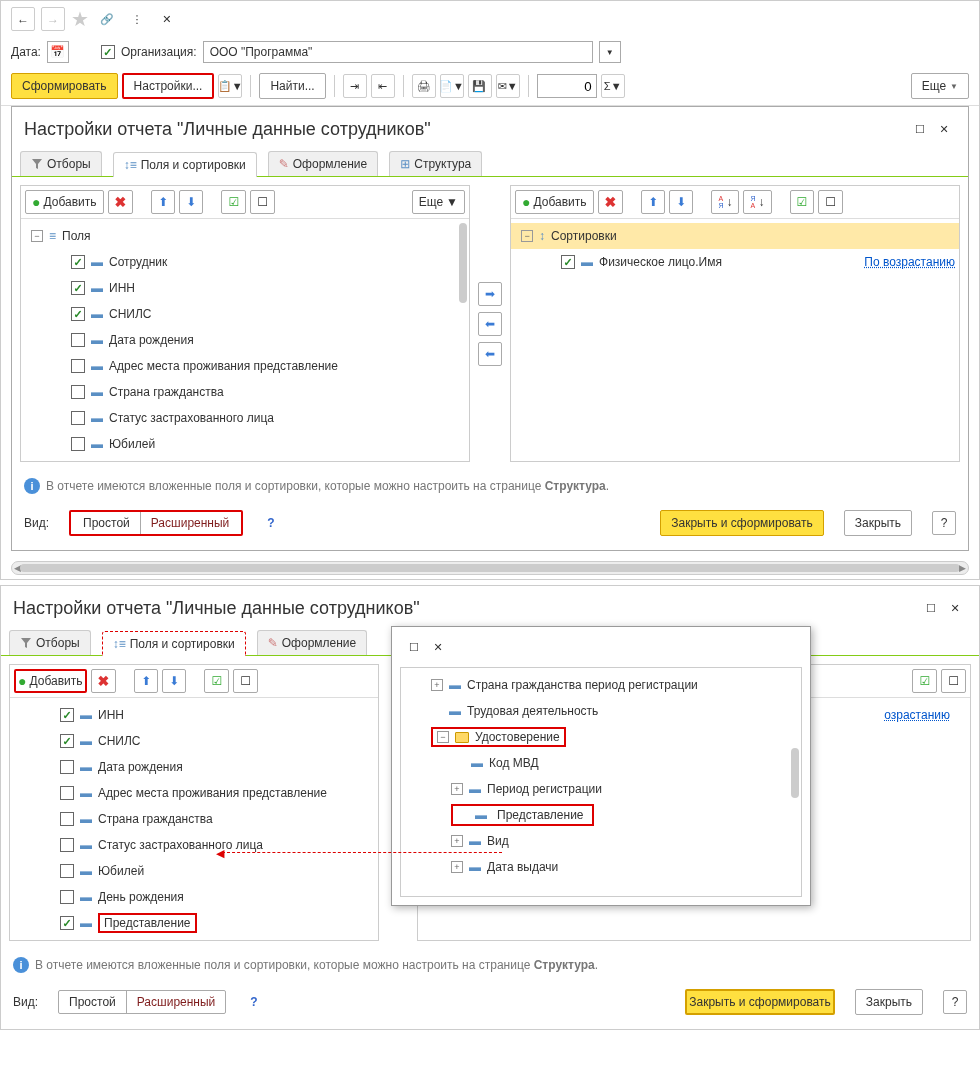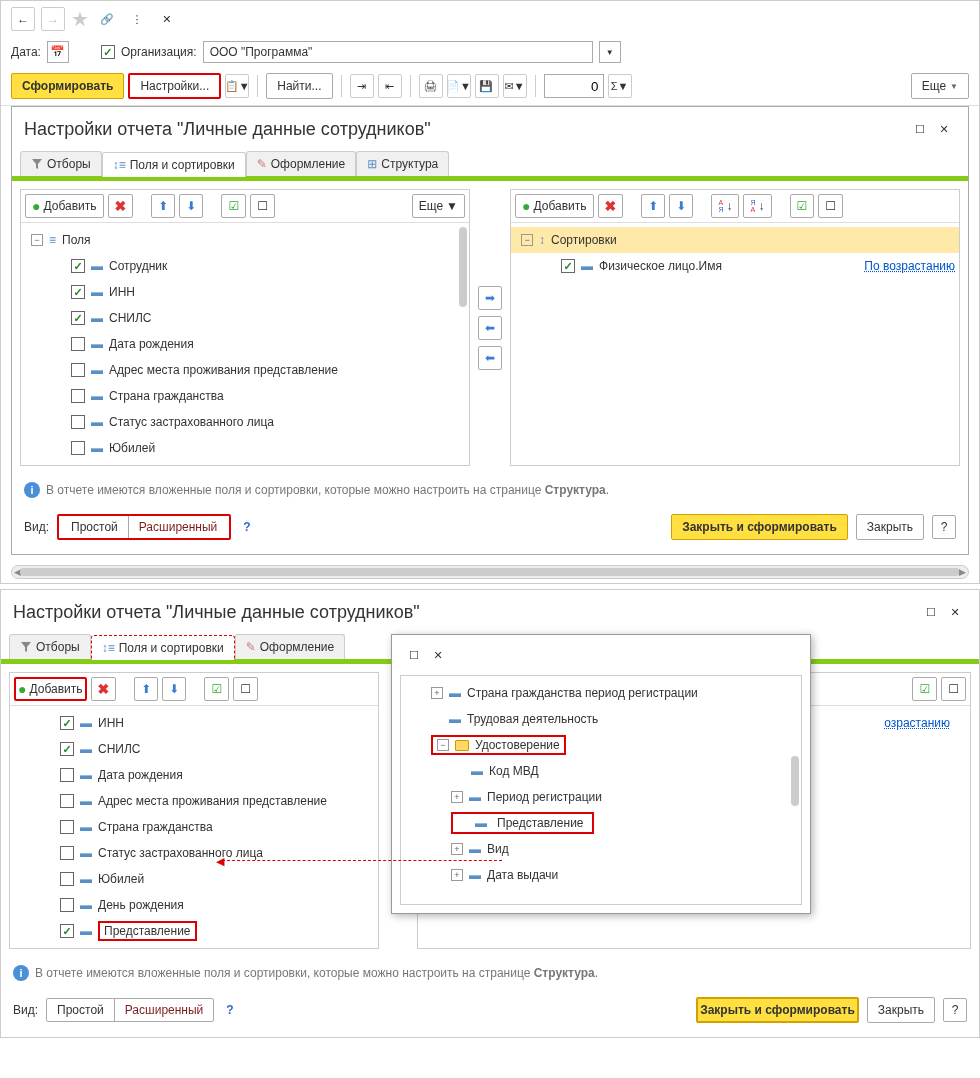--- a/index.html
+++ b/index.html
@@ -14,29 +14,29 @@
 .fieldrow { display: flex; align-items: center; padding: 4px 10px; gap: 6px; }
 .fieldrow label { color: #333; }
 .date-input { border: 1px solid #aaa; padding: 3px 6px; width: 220px; height: 22px; display: flex; align-items: center; }
 .date-input .spin { margin-left: auto; color: #888; font-size: 8px; }
 .cal-btn { width: 22px; height: 22px; border: 1px solid #aaa; display: flex; align-items: center; justify-content: center; }
 .org-input { border: 1px solid #aaa; padding: 3px 6px; width: 390px; height: 22px; display: flex; align-items: center; }
 .checkbox { width: 14px; height: 14px; border: 1px solid #666; display: inline-flex; align-items: center; justify-content: center; }
 .checkbox.checked::after { content: "✓"; color: #2a8a2a; font-weight: bold; font-size: 11px; }
 .toolbar { display: flex; align-items: center; padding: 6px 10px; gap: 4px; border-bottom: 1px solid #ddd; }
 .btn { border: 1px solid #aaa; padding: 4px 10px; background: #fff; height: 26px; display: inline-flex; align-items: center; cursor: pointer; border-radius: 2px; font-size: 12px; }
-.btn.yellow { background: #ffe040; border-color: #d4a000; font-weight: bold; }
+.btn.yellow { background: #ffe040; border-color: #d4a000; font-weight: normal; }
 .btn.red-border { border: 2px solid #d00; }
 .btn .dd { margin-left: 4px; font-size: 8px; color: #666; }
 .sep { width: 1px; height: 22px; background: #ccc; margin: 0 4px; }
 .num-input { border: 1px solid #aaa; width: 60px; height: 24px; text-align: right; padding: 0 4px; }
 .sub-window { border: 1px solid #aaa; margin: 0 10px 10px; background: #fff; }
 .sub-title { display: flex; align-items: center; padding: 10px 12px; }
 .sub-title h2 { font-size: 18px; font-weight: normal; flex: 1; }
-.tabs { display: flex; border-bottom: 5px solid #84cc16; padding: 0 8px; gap: 0; align-items: flex-end; }
+.tabs { display: flex; border-bottom: 1px solid #84cc16; padding: 0 8px; gap: 11px; align-items: flex-end; }
 .tab { border: 1px solid #ccc; border-bottom: none; padding: 5px 10px; background: #f0f0f0; display: flex; align-items: center; gap: 4px; cursor: pointer; border-radius: 3px 3px 0 0; font-size: 12px; }
 .tab.active { background: #fff; position: relative; top: 1px; }
 .tab.red-dash { border: 1.5px dashed #d00; border-bottom: none; }
 .panel-body { display: flex; padding: 8px; gap: 8px; }
 .col { flex: 1; border: 1px solid #ccc; display: flex; flex-direction: column; min-height: 260px; }
 .col-tb { display: flex; align-items: center; gap: 4px; padding: 4px; border-bottom: 1px solid #ddd; }
 .smbtn { height: 24px; min-width: 24px; border: 1px solid #aaa; background: #fff; display: inline-flex; align-items: center; justify-content: center; padding: 0 6px; cursor: pointer; border-radius: 2px; gap: 3px; font-size: 12px; }
 .green-plus { color: #3a3; font-weight: bold; font-size: 14px; }
 .red-x { color: #d33; font-weight: bold; font-size: 14px; }
 .tree { padding: 4px 0; overflow: auto; flex: 1; position: relative; }
@@ -44,21 +44,21 @@
 .tree-row.hl { background: #ffe9a8; }
 .exp { width: 12px; height: 12px; border: 1px solid #999; display: inline-flex; align-items: center; justify-content: center; font-size: 9px; color: #666; }
 .dash { color: #5a8fc4; font-weight: bold; }
 .indent1 { padding-left: 30px; }
 .indent2 { padding-left: 50px; }
 .indent3 { padding-left: 70px; }
 .scrollbar-v { position: absolute; right: 2px; top: 4px; width: 8px; height: 80px; background: #ccc; border-radius: 4px; }
 .mid-arrows { display: flex; flex-direction: column; gap: 6px; justify-content: center; }
 .info-row { display: flex; align-items: center; padding: 8px 12px; gap: 6px; color: #777; font-size: 12px; }
 .info-icon { width: 16px; height: 16px; border-radius: 50%; background: #4a90d9; color: #fff; display: inline-flex; align-items: center; justify-content: center; font-size: 11px; font-weight: bold; font-style: normal; }
-.footer { display: flex; align-items: center; padding: 8px 12px 14px; gap: 8px; }
+.footer { display: flex; align-items: center; padding: 8px 12px 14px; gap: 20px; }
 .toggle-grp { display: flex; border: 1px solid #aaa; border-radius: 2px; overflow: hidden; }
 .toggle-grp .tbtn { padding: 4px 10px; cursor: pointer; font-size: 12px; }
 .toggle-grp .tbtn.active { color: #7f1d1d; }
 .toggle-grp .tbtn:first-child { border-right: 1px solid #aaa; }
 .grow { flex: 1; }
 .q-btn { width: 24px; height: 24px; border: 1px solid #aaa; display: flex; align-items: center; justify-content: center; border-radius: 2px; }
 .sort-dir { color: #0055cc; text-decoration: underline dotted; }
 .popup { position: absolute; background: #fff; border: 1px solid #999; box-shadow: 2px 2px 8px rgba(0,0,0,0.3); width: 420px; }
 .popup-hdr { display: flex; align-items: center; padding: 8px 10px; }
 .popup-hdr h3 { font-size: 15px; font-weight: normal; flex: 1; }

